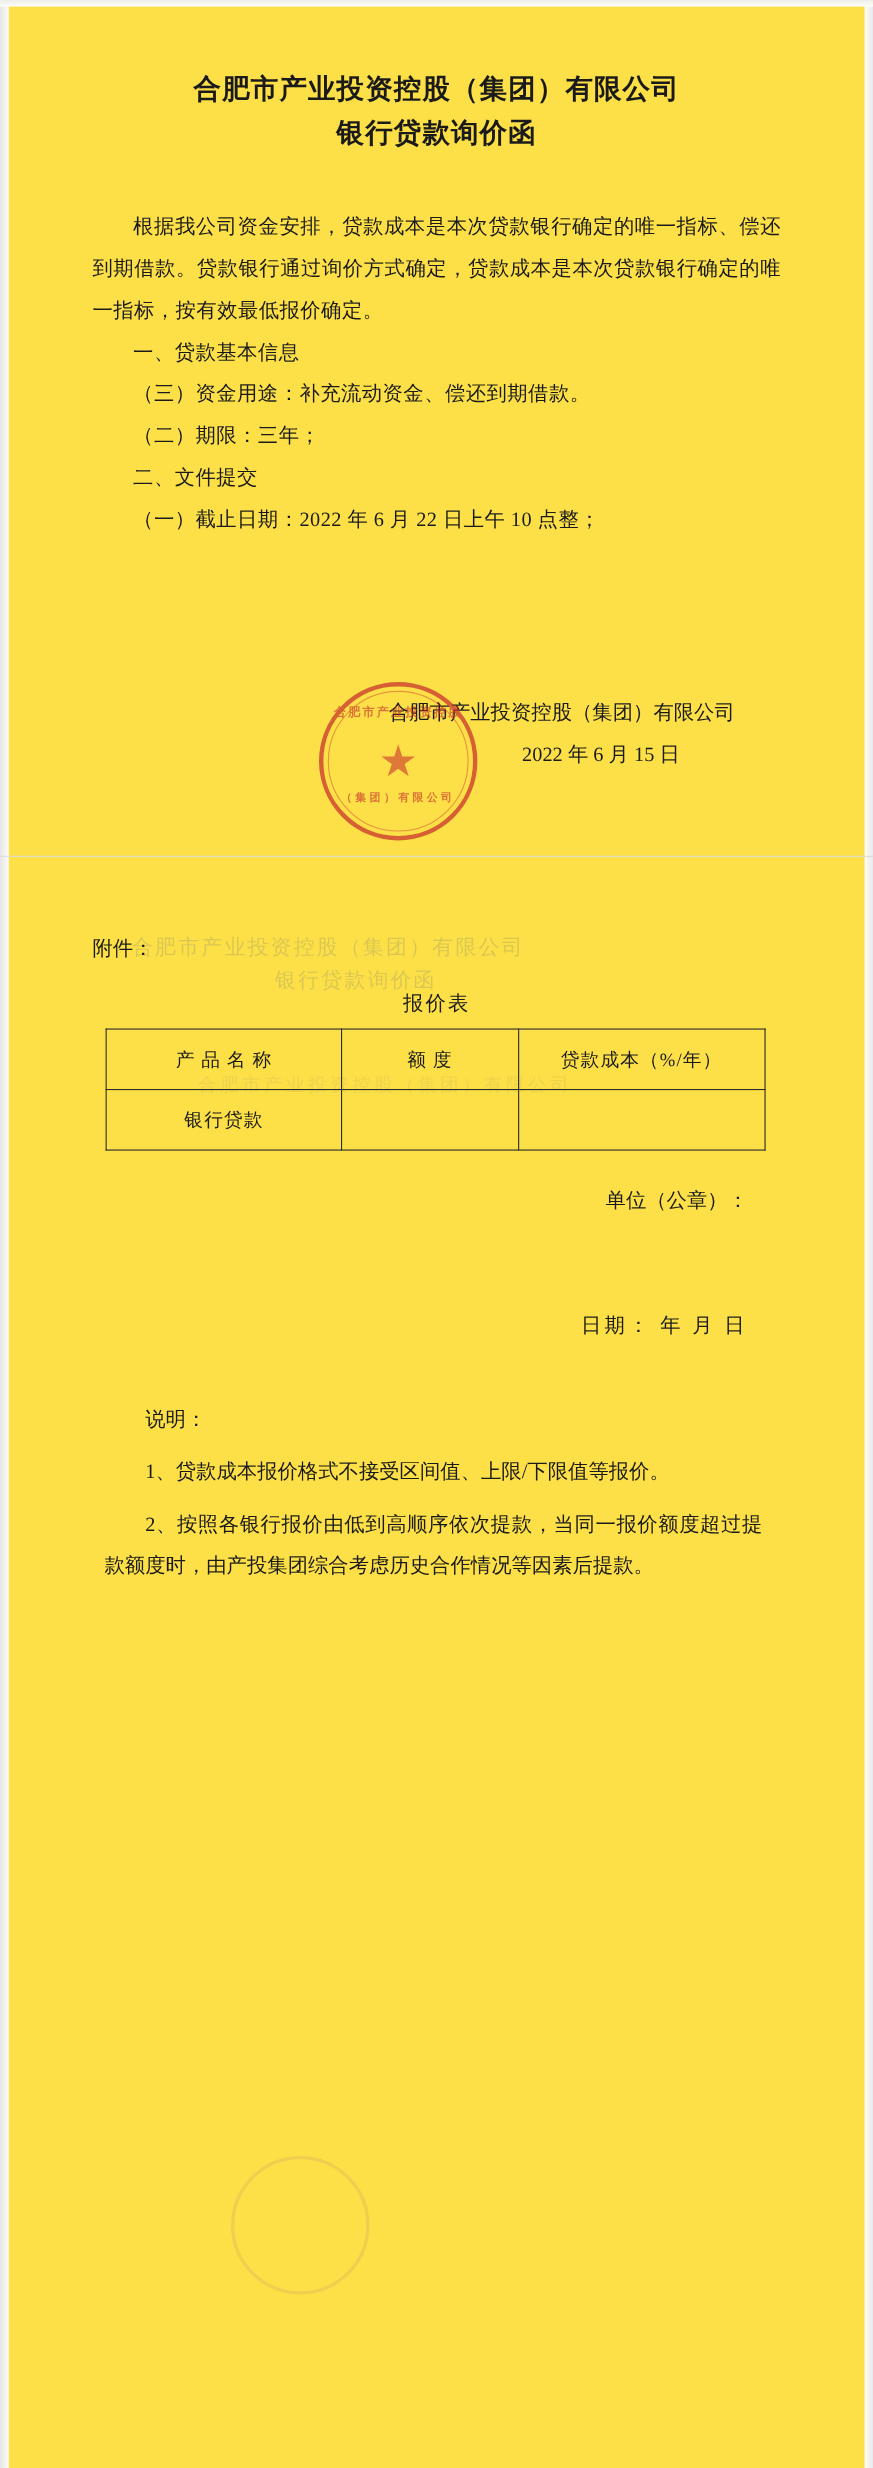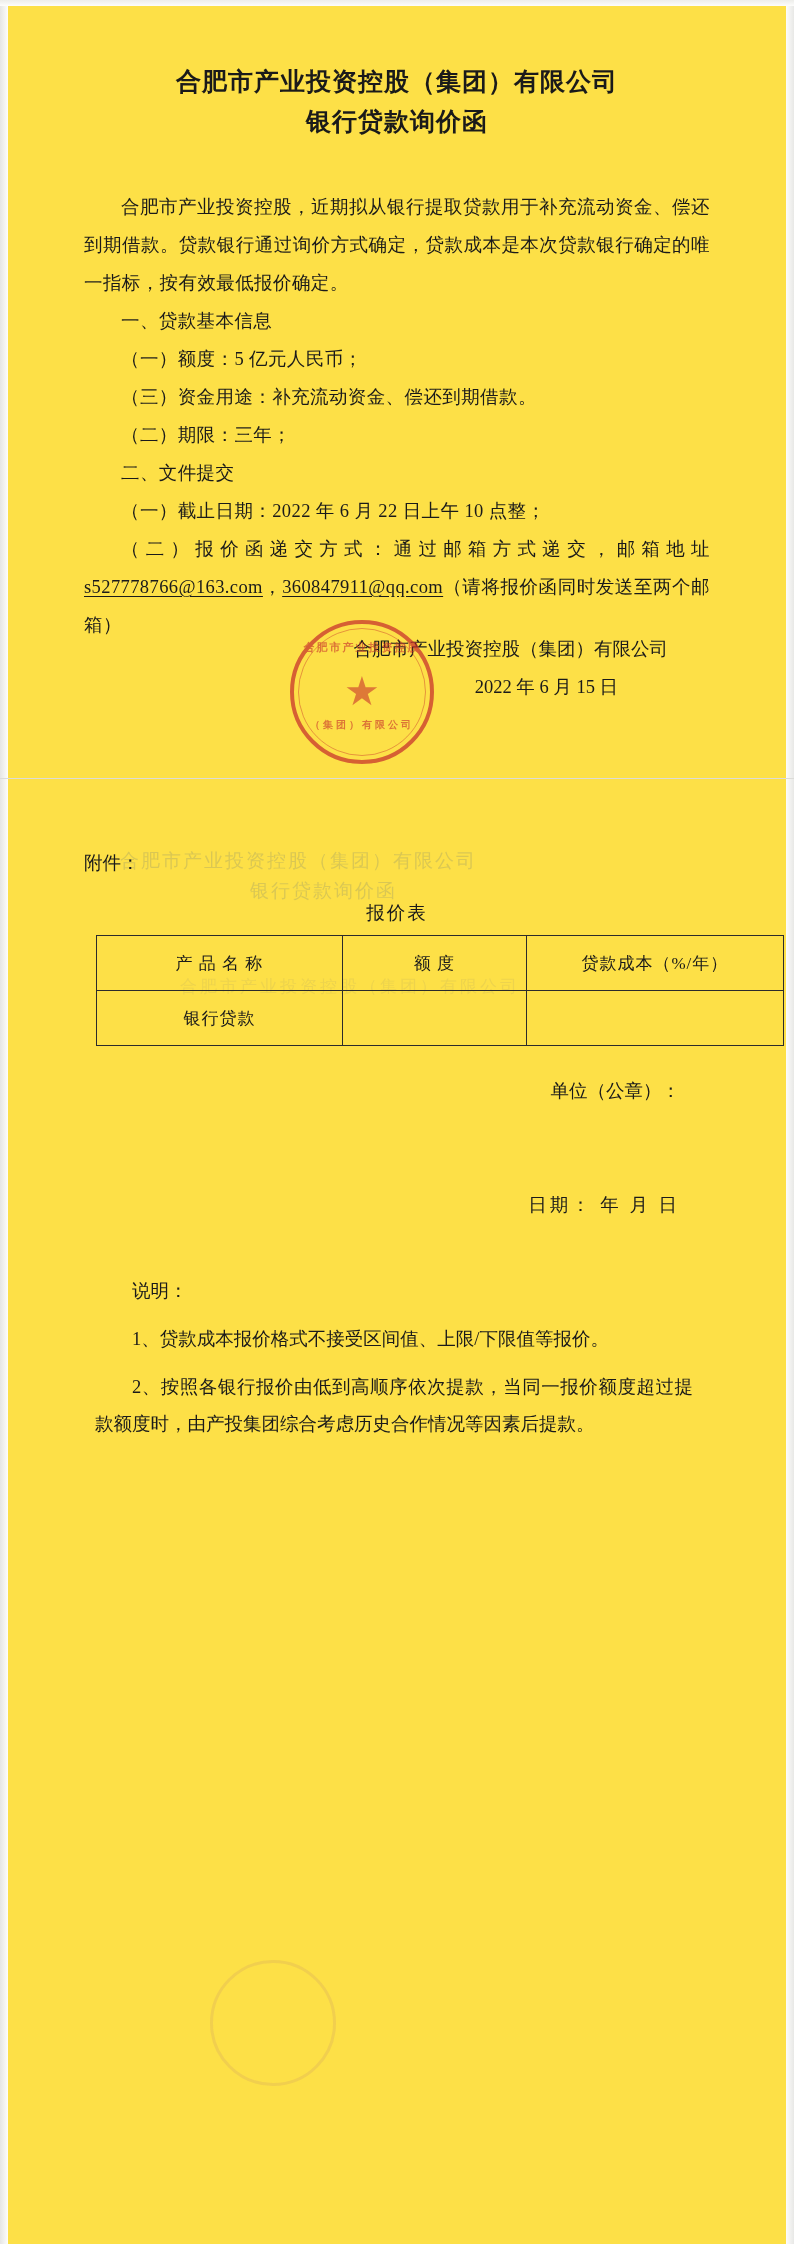--- a/index.html
+++ b/index.html
@@ -183,21 +183,21 @@
     position: absolute;
     width: 120px; height: 120px;
     border: 3px solid rgba(180, 120, 120, 0.16);
     border-radius: 50%;
     pointer-events: none;
   }
 
   table.quote {
     position: absolute;
     left: 96px;
-    width: 688px;
+    width: 600px;
     border-collapse: collapse;
     font-size: 17px;
   }
   table.quote td, table.quote th {
     border: 1px solid #2b2b2b;
     height: 52px;
     text-align: center;
     font-weight: normal;
     letter-spacing: 1px;
   }
@@ -245,28 +245,26 @@
   <div class="scan-edge-top"></div>
 
   <div class="letter">
 
     <div class="doc-title">
       <span>合肥市产业投资控股（集团）有限公司</span>
       <span class="line2">银行贷款询价函</span>
     </div>
 
     <div class="body-text">
-      <p class="para">合肥市产业投资控股，近期拟从银行提取贷款用于补充流动资金、偿还到期借款。贷款银行通过询价方式确定，贷款成本是本次贷款银行确定的唯一指标，按有效最低报价确定。</p>
+      <p class="para">根据我公司资金安排，贷款成本是本次贷款银行确定的唯一指标、偿还到期借款。贷款银行通过询价方式确定，贷款成本是本次贷款银行确定的唯一指标，按有效最低报价确定。</p>
       <p class="item">一、贷款基本信息</p>
-      <p class="item">（一）额度：5 亿元人民币；</p>
       <p class="item">（三）资金用途：补充流动资金、偿还到期借款。</p>
       <p class="item">（二）期限：三年；</p>
       <p class="item">二、文件提交</p>
       <p class="item">（一）截止日期：2022 年 6 月 22 日上午 10 点整；</p>
-      <p class="item"><span>（二）报价函递交方式：通过邮箱方式递交，邮箱地址</span><span class="u-link">s527778766@163.com</span><span>，</span><span class="u-link">360847911@qq.com</span><span>（请将报价函同时发送至两个邮箱）</span></p>
     </div>
   </div>
 
   <div class="sign-block" style="top: 630px;">
     <div class="sign-company">合肥市产业投资控股（集团）有限公司</div>
     <div class="sign-date">2022 年 6 月 15 日</div>
   </div>
 
   <div class="seal">
     <div class="seal-inner"></div>

